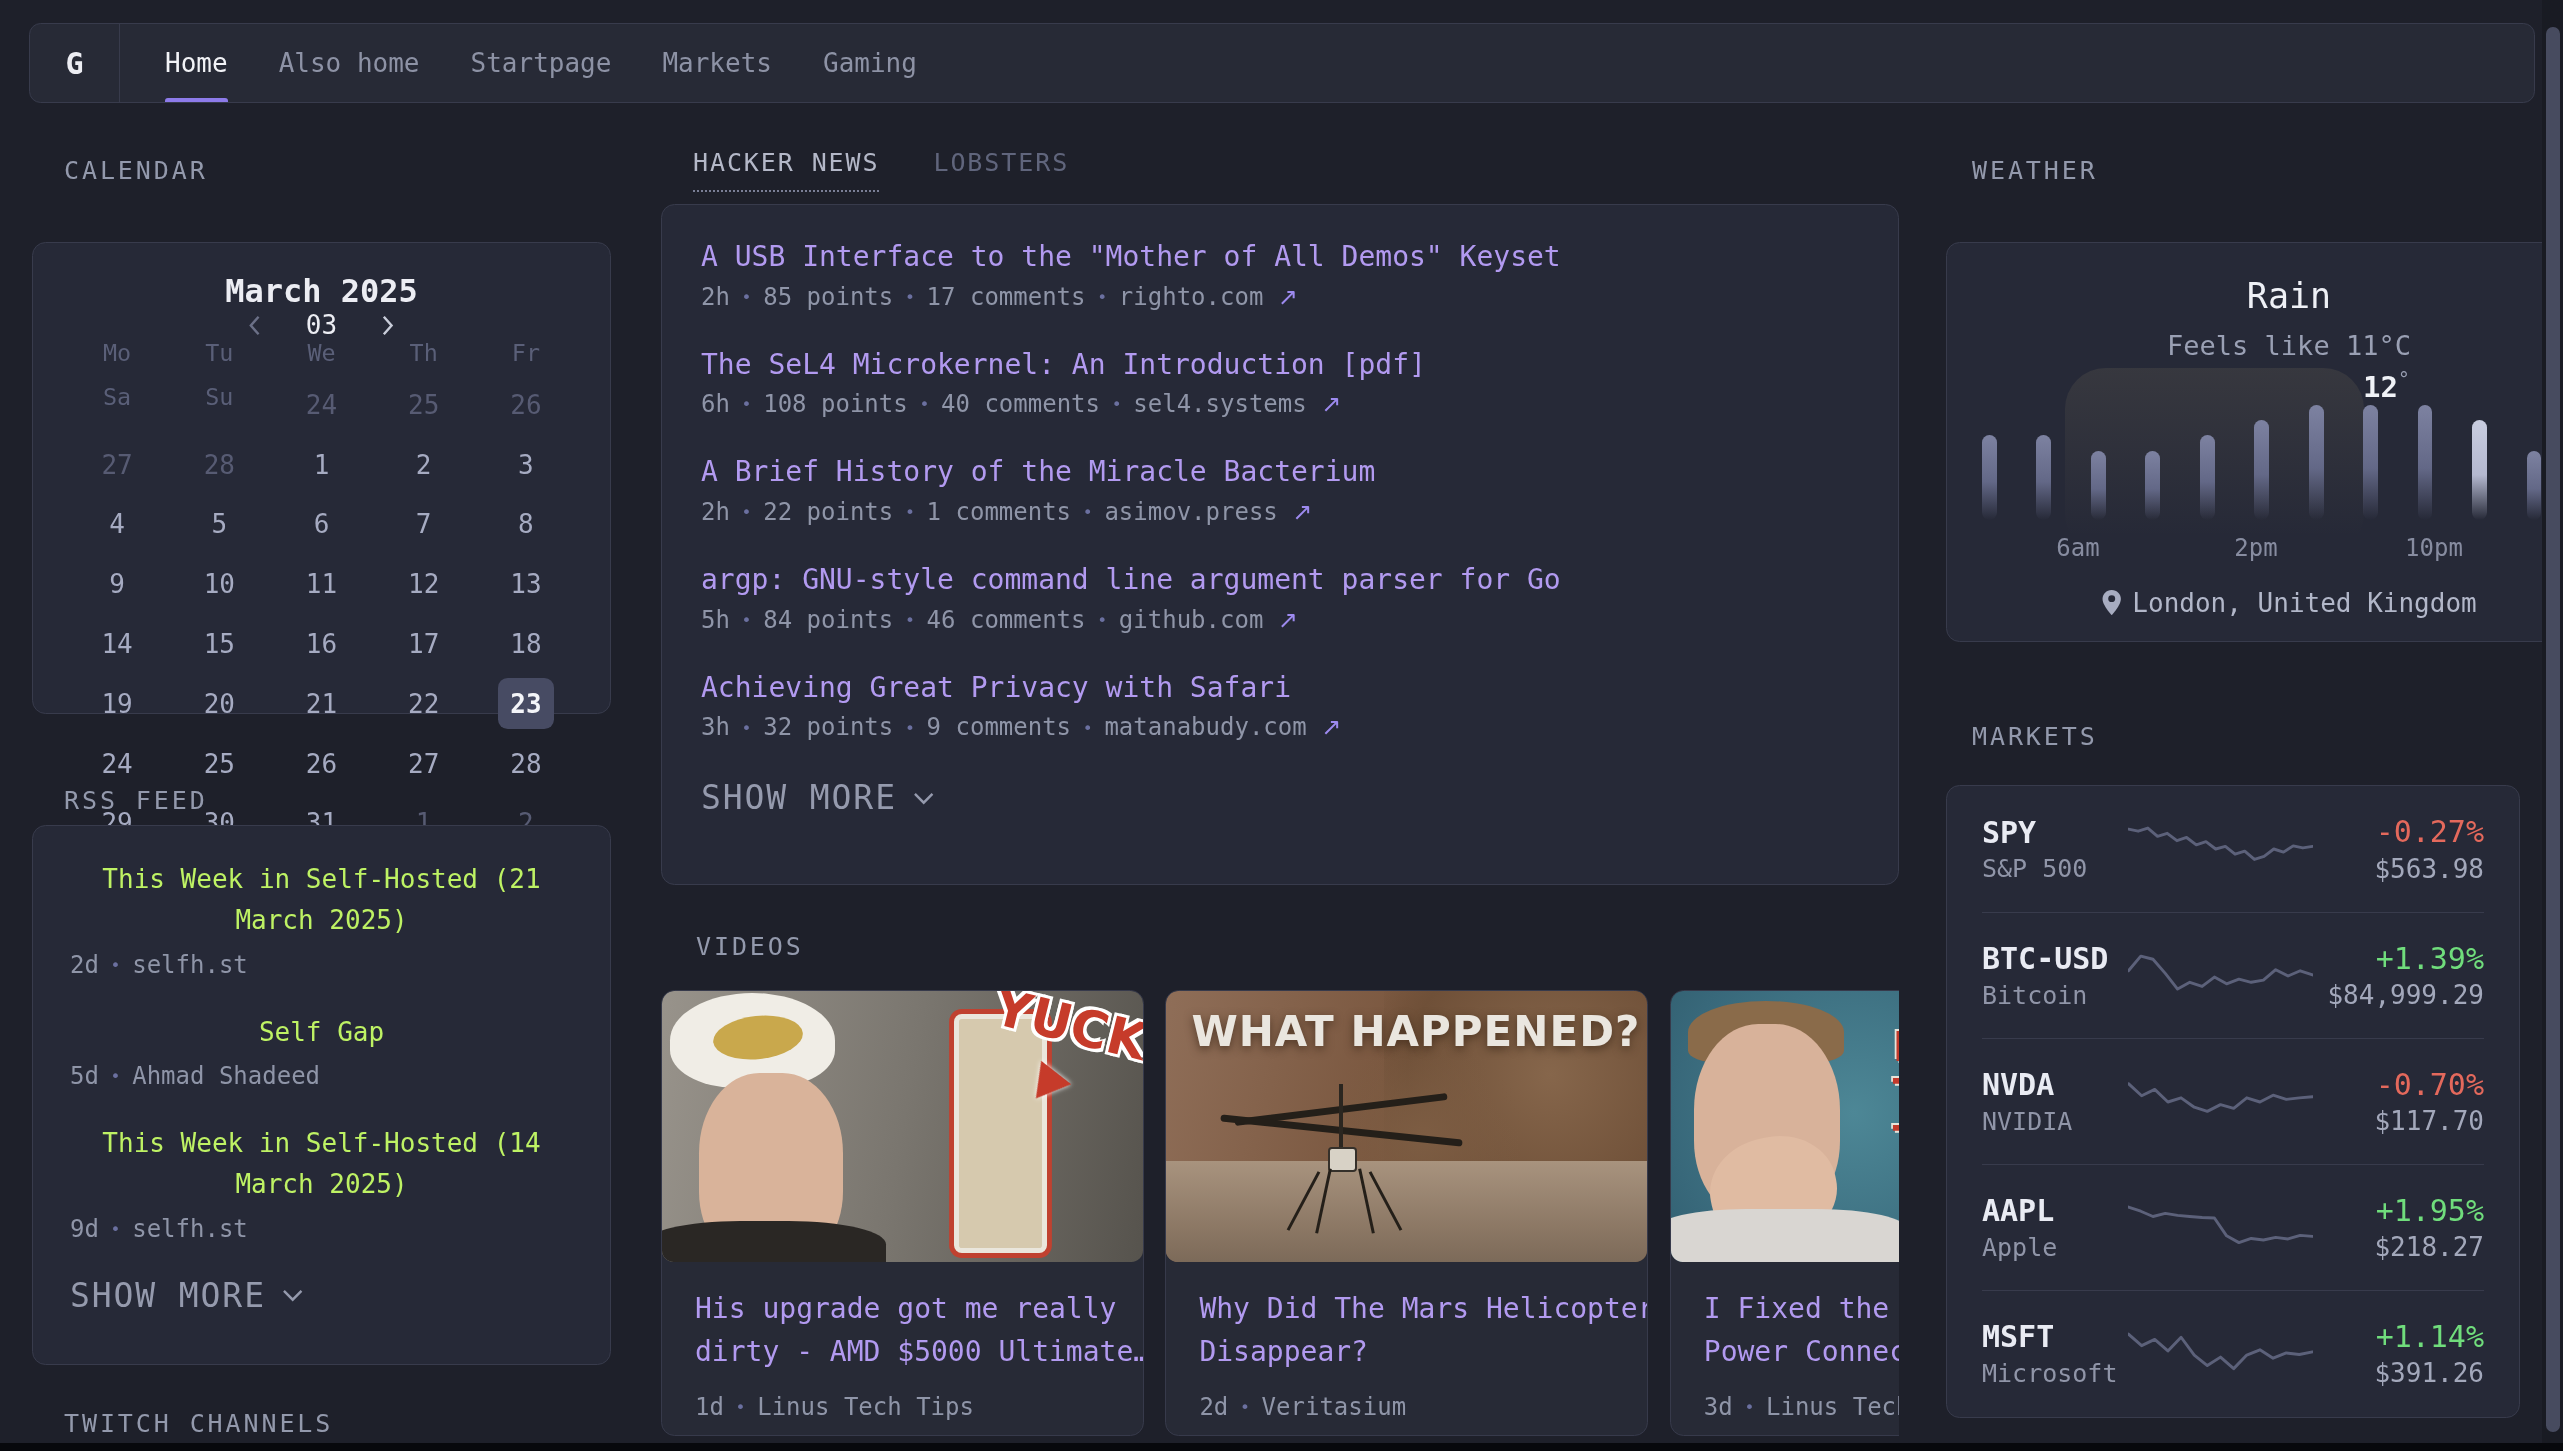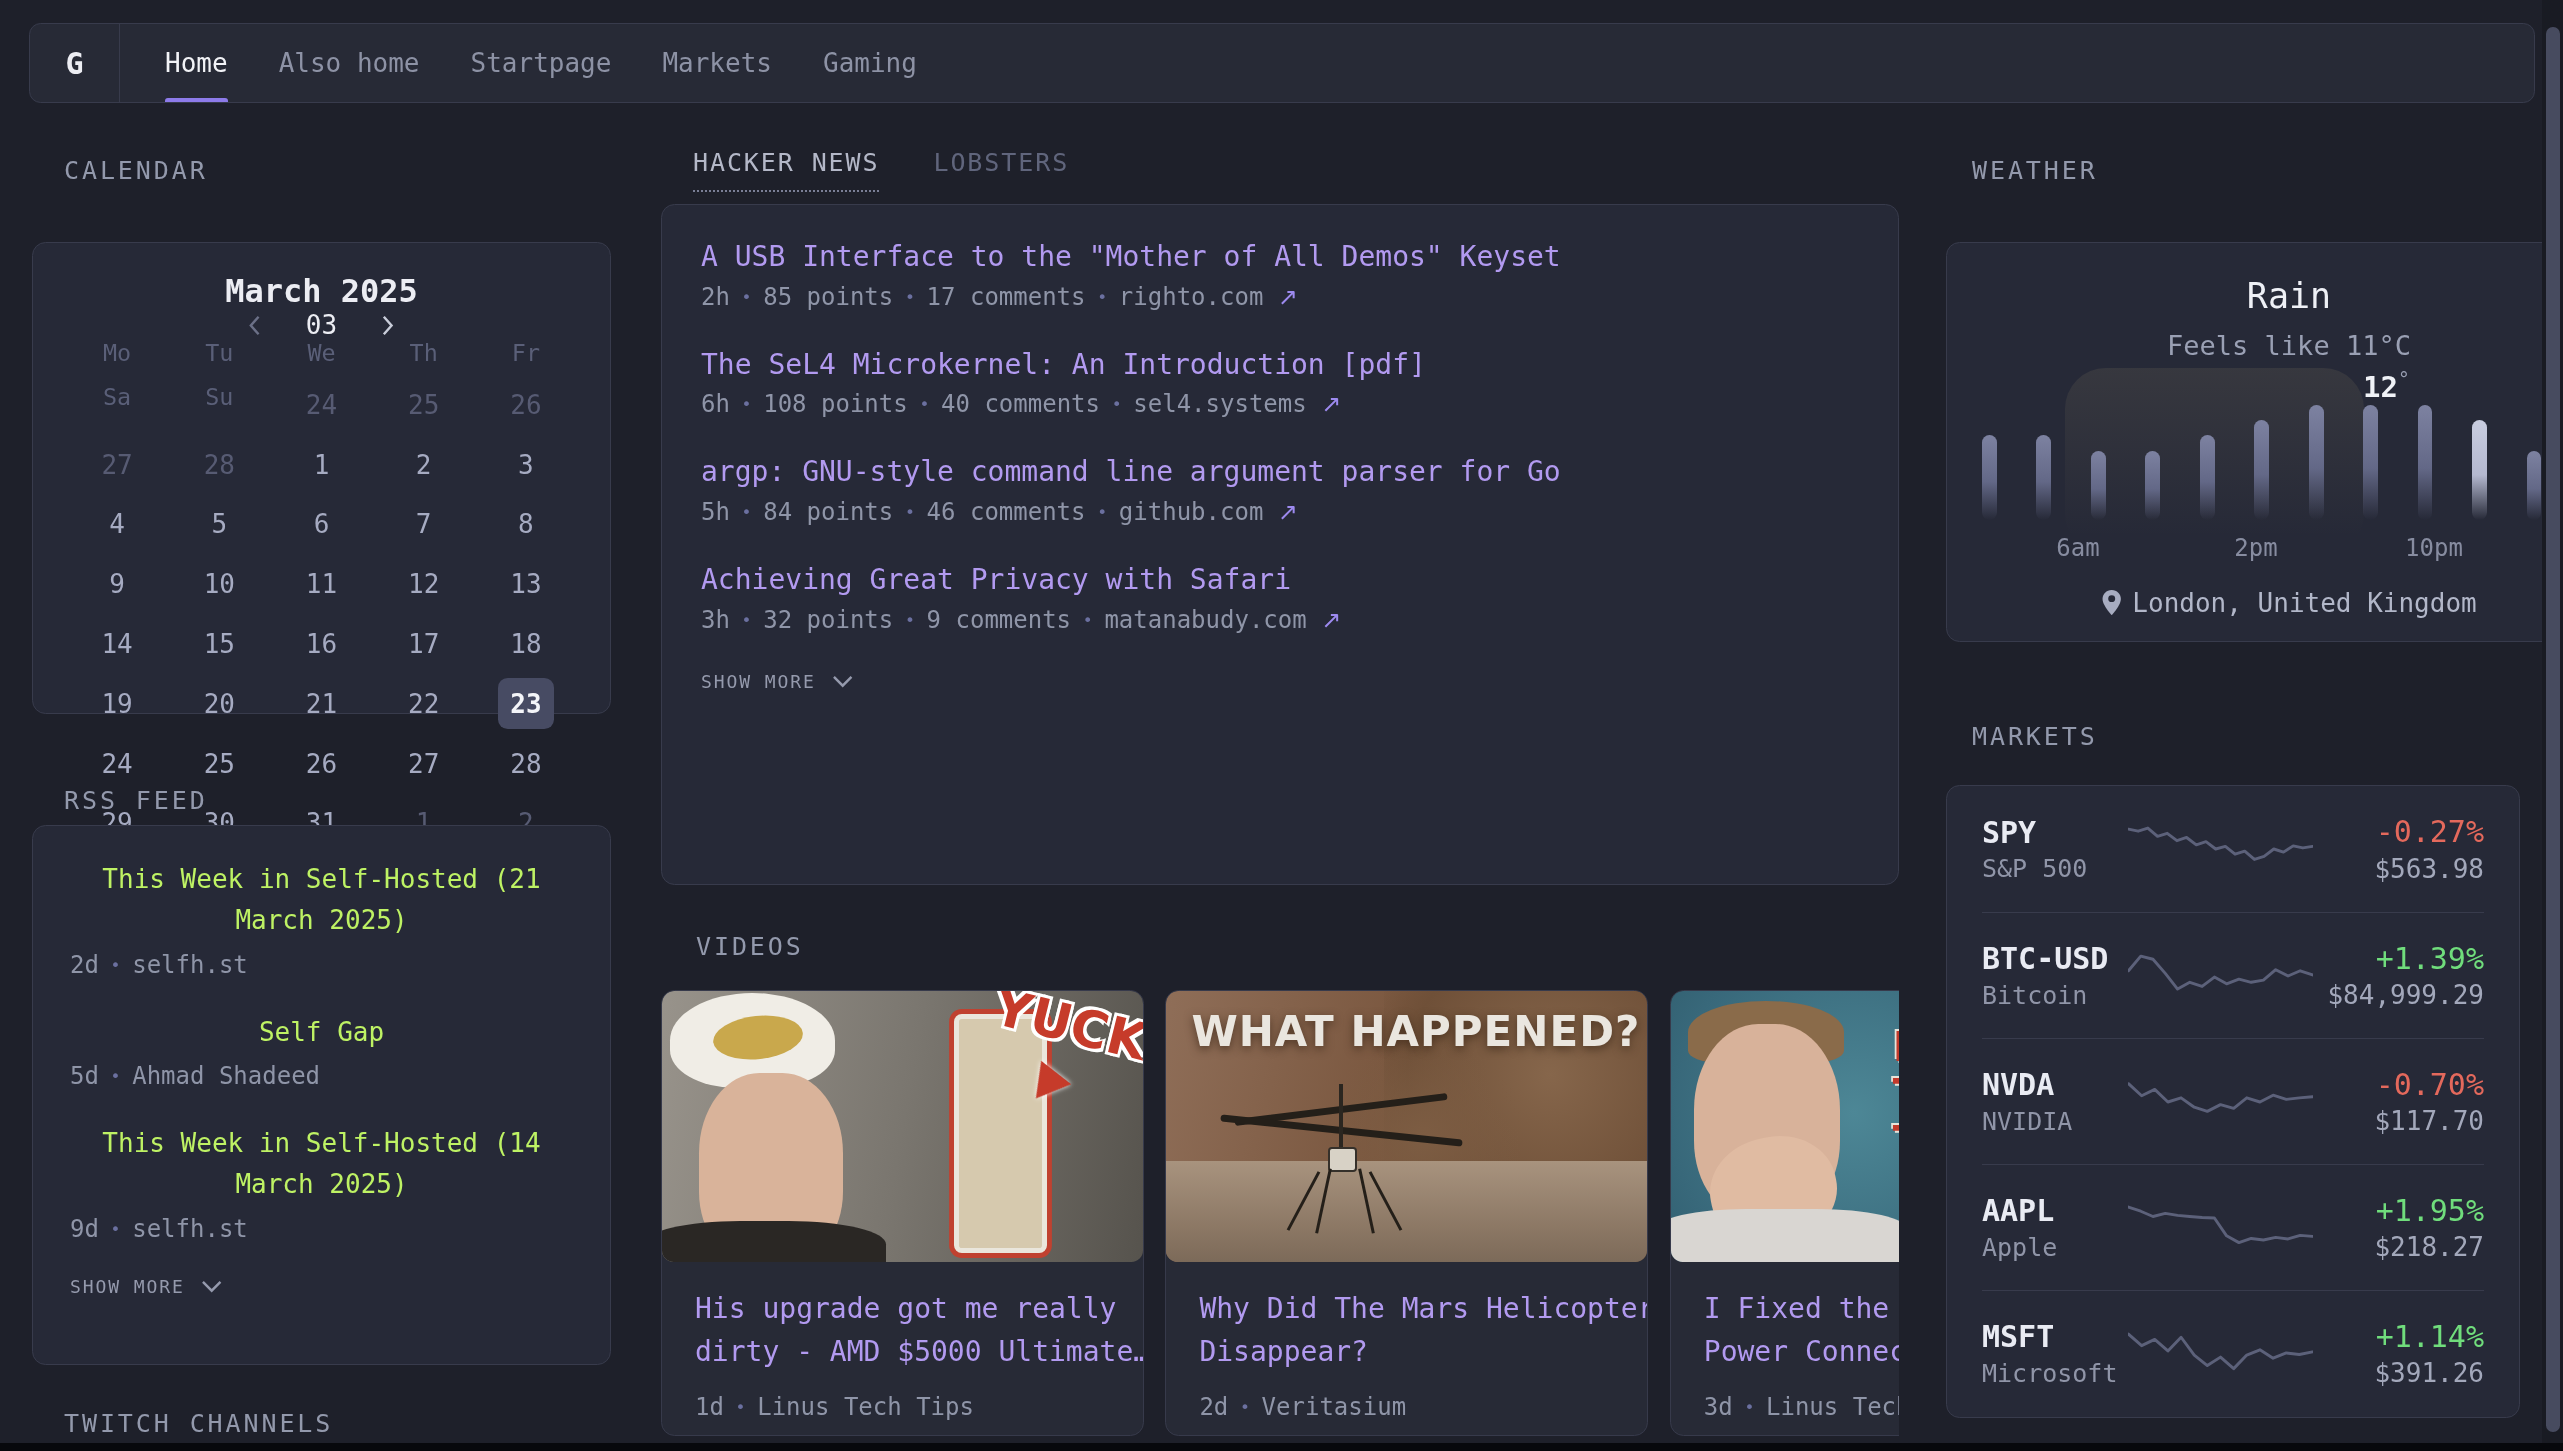--- a/index.html
+++ b/index.html
@@ -38,21 +38,21 @@
   .section-label { position:absolute; font-size:25px; letter-spacing:2.9px; color:#9399ac; white-space:nowrap; }
   .card {
     position:absolute; background:#262937;
     border:1px solid #383b4c; border-radius:13.6px;
   }
   .link { color:#b29af0; cursor:pointer; }
   .meta { font-size:24px; color:#8f95a8; margin-top:9.7px; white-space:nowrap; }
   .dot { color:#6b70a0; font-size:16.5px; margin:0 11.7px; vertical-align:1.9px; }
   .ext { font-family:"DejaVu Sans", sans-serif; color:#9d8aef; }
   .show-more {
-    font-size:18px; color:#959aad; letter-spacing:1.9px; cursor:pointer;
+    font-size:33px; color:#959aad; letter-spacing:1.9px; cursor:pointer;
     display:flex; align-items:center; gap:15px;
   }
   .chev { stroke:#959aad; fill:none; stroke-width:2.5; }
 
   
   .card-calendar { left:32px; top:242px; width:579px; height:472px; padding:29px 33px; }
   .cal-top { display:flex; align-items:center; justify-content:space-between; height:45px; margin-bottom:17.5px;flex-direction:column; }
   .cal-month { font-size:32px; font-weight:bold; color:#ecedf3; }
   .cal-ctrl { display:flex; align-items:center; gap:40px; }
   .cal-num { font-size:26px; color:#ecedf3; }
@@ -313,20 +313,24 @@
   <div>
       <div class="feed-item">
      <div class="feed-title">A USB Interface to the "Mother of All Demos" Keyset</div>
      <div class="meta">2h<span class="dot">•</span>85 points<span class="dot">•</span>17 comments<span class="dot">•</span><span style="cursor:pointer">righto.com <span class="ext">↗</span></span></div>
    </div>
       <div class="feed-item">
      <div class="feed-title">The SeL4 Microkernel: An Introduction [pdf]</div>
      <div class="meta">6h<span class="dot">•</span>108 points<span class="dot">•</span>40 comments<span class="dot">•</span><span style="cursor:pointer">sel4.systems <span class="ext">↗</span></span></div>
    </div>
       <div class="feed-item">
+     <div class="feed-title">A Brief History of the Miracle Bacterium</div>
+     <div class="meta">2h<span class="dot">•</span>22 points<span class="dot">•</span>1 comments<span class="dot">•</span><span style="cursor:pointer">asimov.press <span class="ext">↗</span></span></div>
+   </div>
+      <div class="feed-item">
      <div class="feed-title">argp: GNU-style command line argument parser for Go</div>
      <div class="meta">5h<span class="dot">•</span>84 points<span class="dot">•</span>46 comments<span class="dot">•</span><span style="cursor:pointer">github.com <span class="ext">↗</span></span></div>
    </div>
       <div class="feed-item">
      <div class="feed-title">Achieving Great Privacy with Safari</div>
      <div class="meta">3h<span class="dot">•</span>32 points<span class="dot">•</span>9 comments<span class="dot">•</span><span style="cursor:pointer">matanabudy.com <span class="ext">↗</span></span></div>
    </div>
     </div>
   <div class="show-more">
     <span>SHOW MORE</span>

